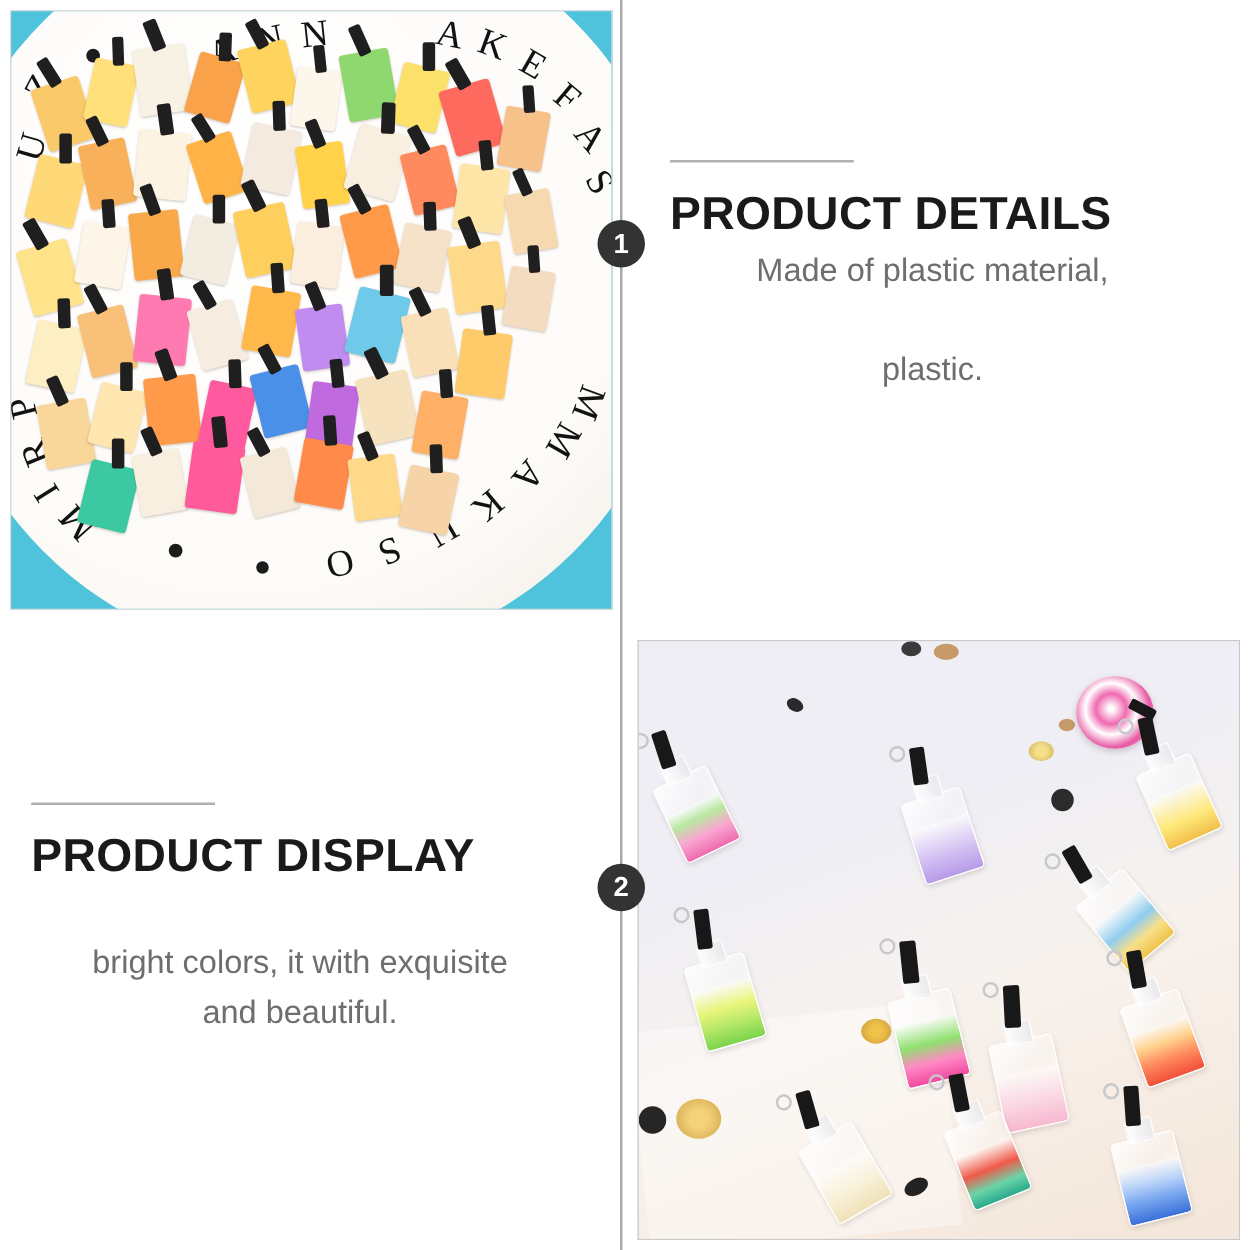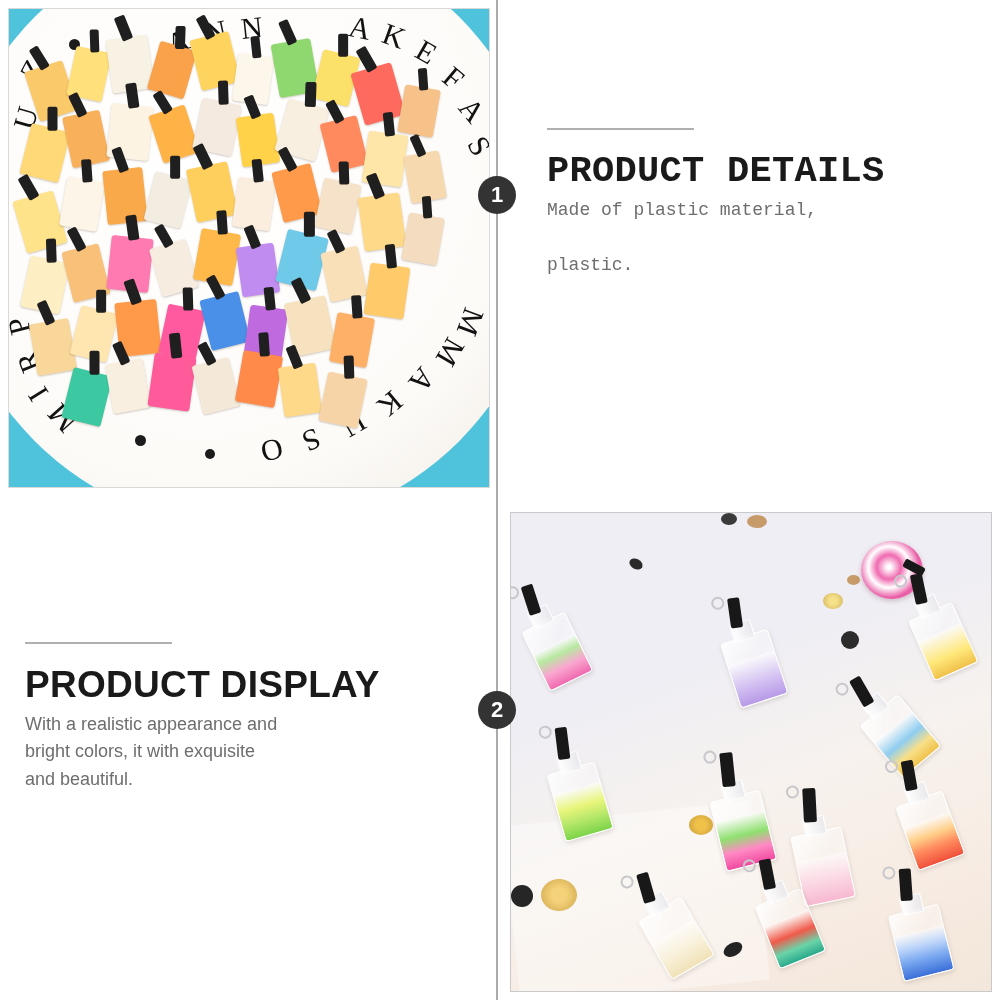--- a/index.html
+++ b/index.html
@@ -48,44 +48,45 @@
     justify-content: center;
     line-height: 1;
     z-index: 20;
     font-family: "Liberation Sans", sans-serif;
   }
   #badge-1 { left: 478px; top: 176px; }
   #badge-2 { left: 478px; top: 691px; }
 
   
   .text-block { position: absolute; z-index: 10; }
-  #text-block-1 { left: 547px; top: 128px; width: 420px; font-family: Liberation Mono, monospace; }
+  #text-block-1 { left: 536px; top: 128px; width: 420px; }
   #text-block-2 { left:  25px; top: 642px; width: 430px; }
 
   .accent-line {
     width: 147px;
     height: 2px;
     background: #b0b0b0;
     margin-bottom: 22px;
   }
   .heading {
     font-size: 37px;
     font-weight: bold;
     color: #1a1a1a;
     letter-spacing: 0.3px;
     line-height: 1.05;
     margin: 0 0 6px 0;
     white-space: nowrap;
   }
   .body-copy {
-    font-size: 18px;
+    font-size: 26px;
     color: #6e6e6e;
     line-height: 1.52;
     margin: 0;
     font-weight: normal;
+    text-align: center;
   }
 
   
   .photo {
     position: absolute;
     overflow: hidden;
     z-index: 1;
   }
   #photo-1 {
     left: 8px; top: 8px;
@@ -433,19 +434,19 @@
       <span>Made of plastic material,</span><br>
       <br>
       <span>plastic.</span>
     </p>
   </div>
 
   <div class="text-block" id="text-block-2">
     <div class="accent-line"></div>
     <h2 class="heading">PRODUCT DISPLAY</h2>
     <p class="body-copy">
-      <span>With a realistic appearance and</span><br>
+      <br>
       <span>bright colors, it with exquisite</span><br>
       <span>and beautiful.</span>
     </p>
   </div>
 
 </div>
 
 </body></html>

